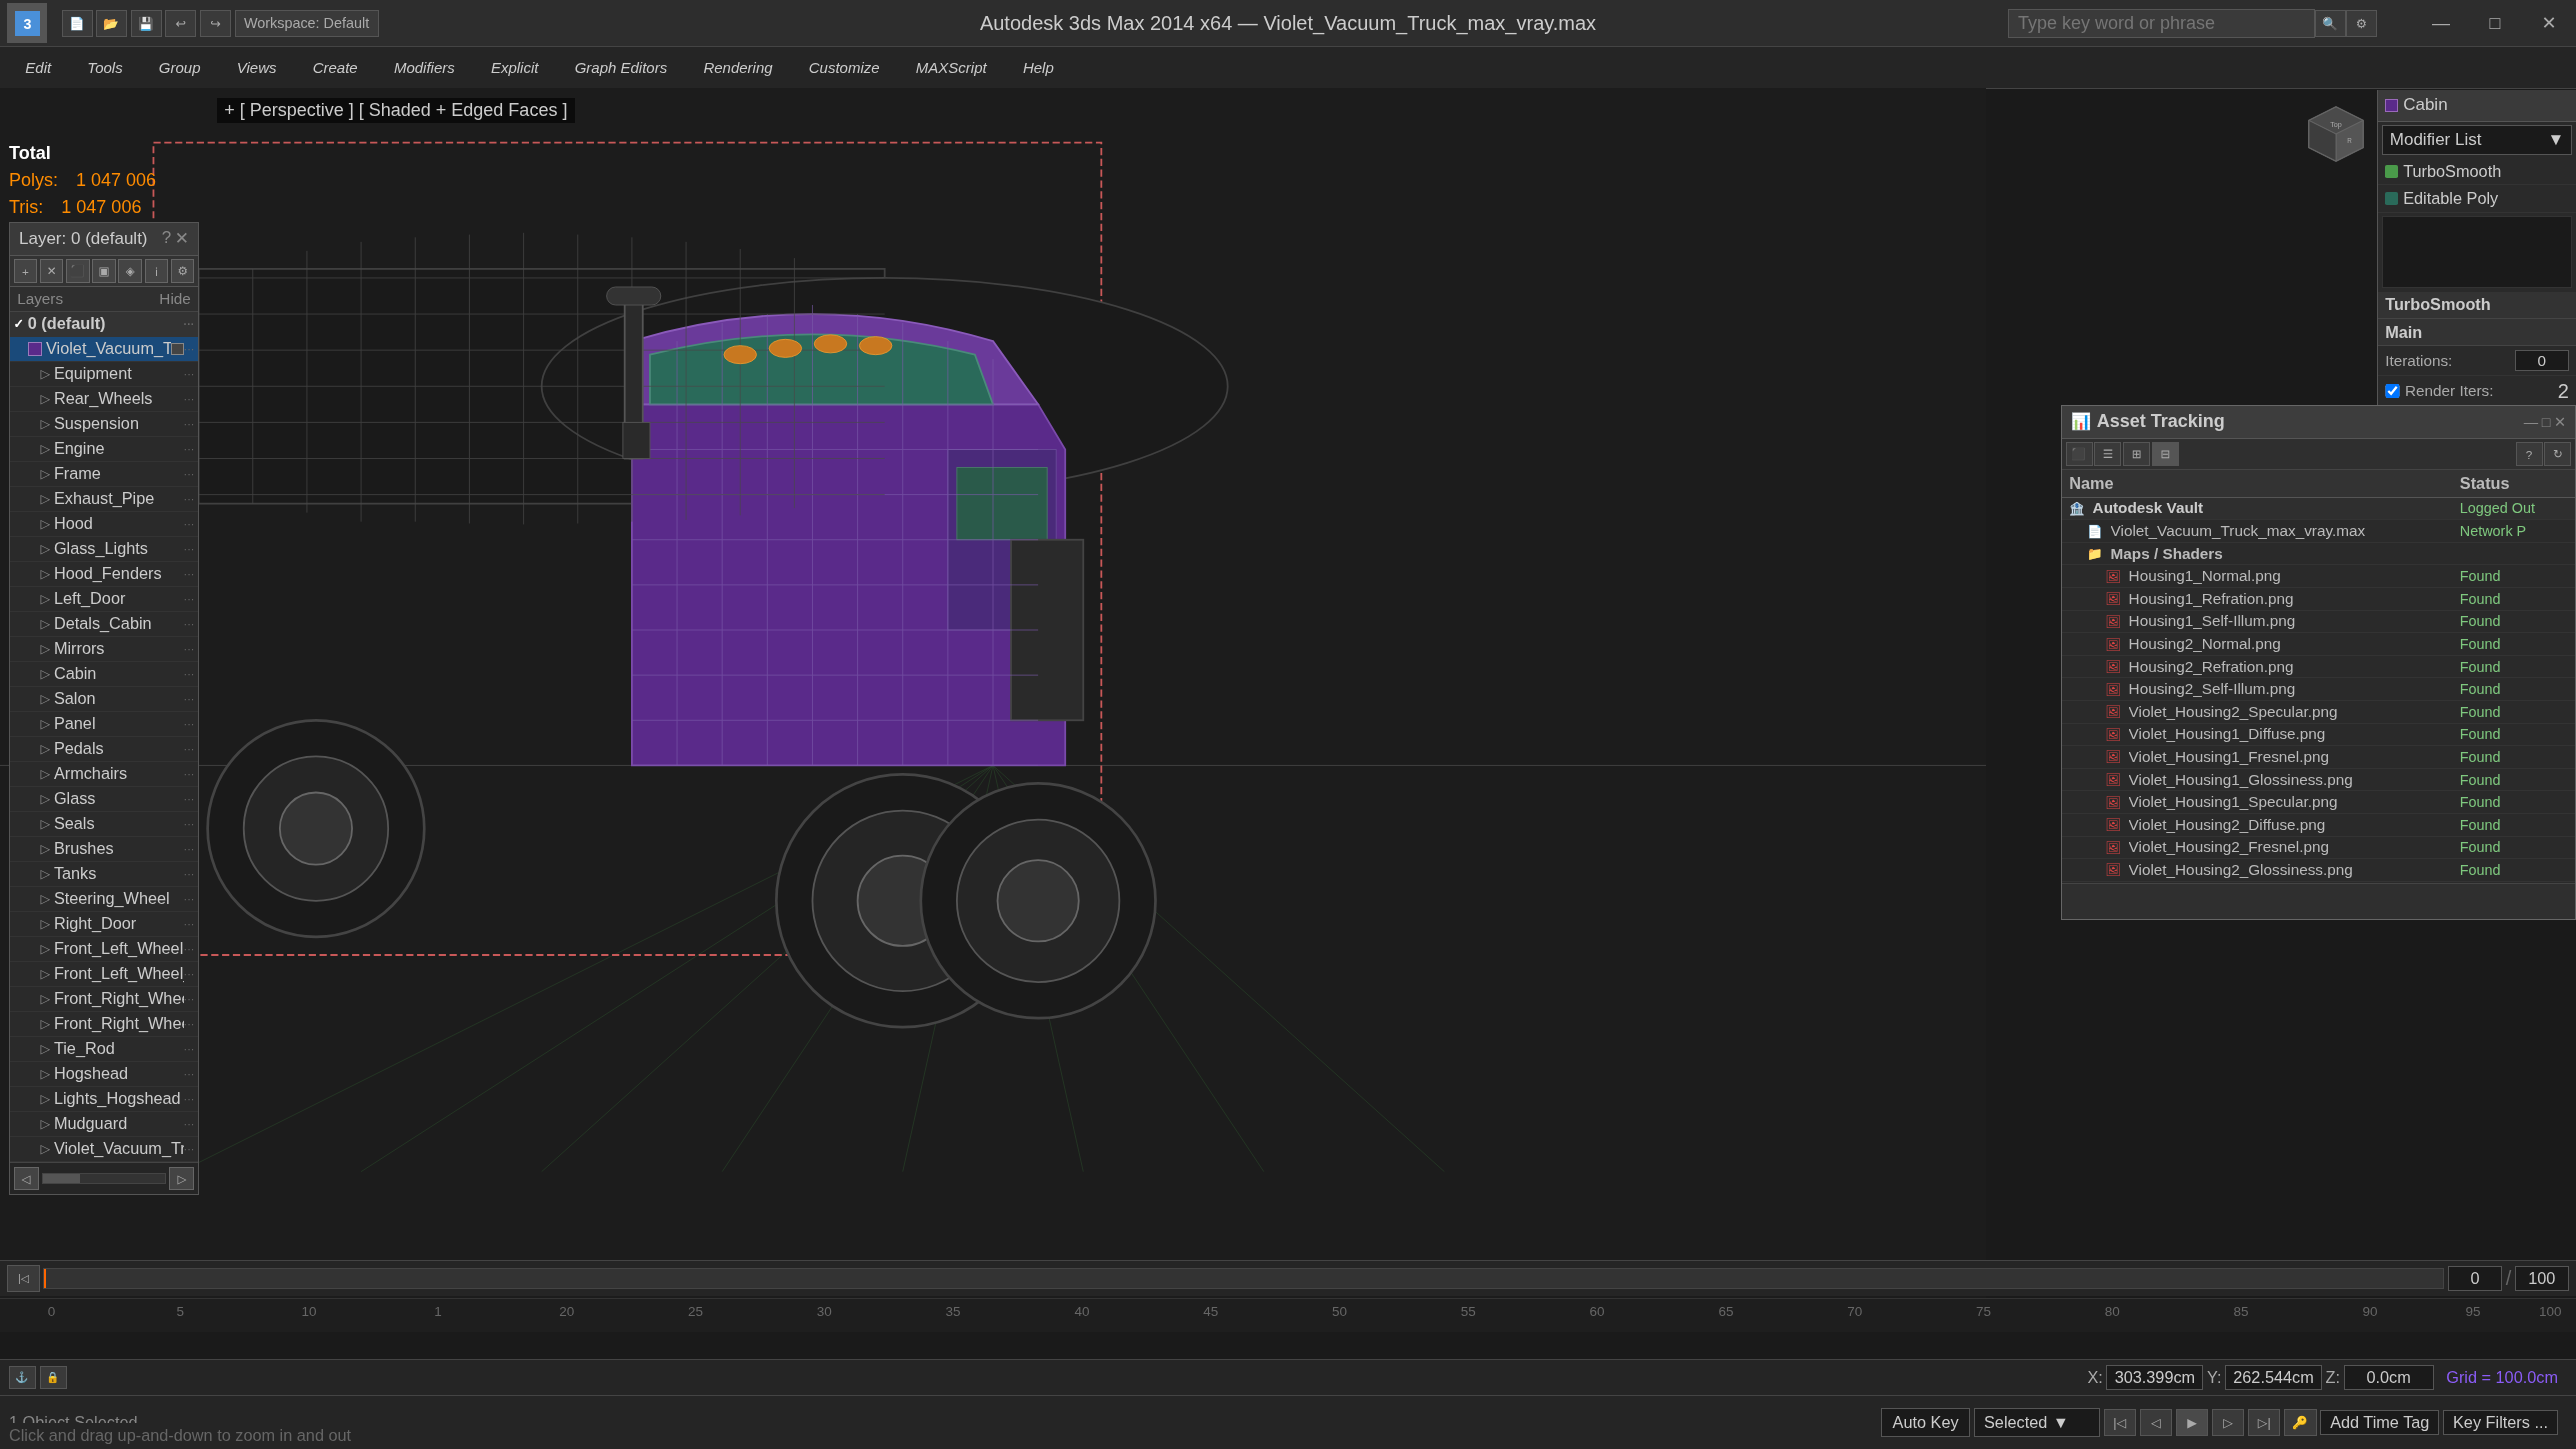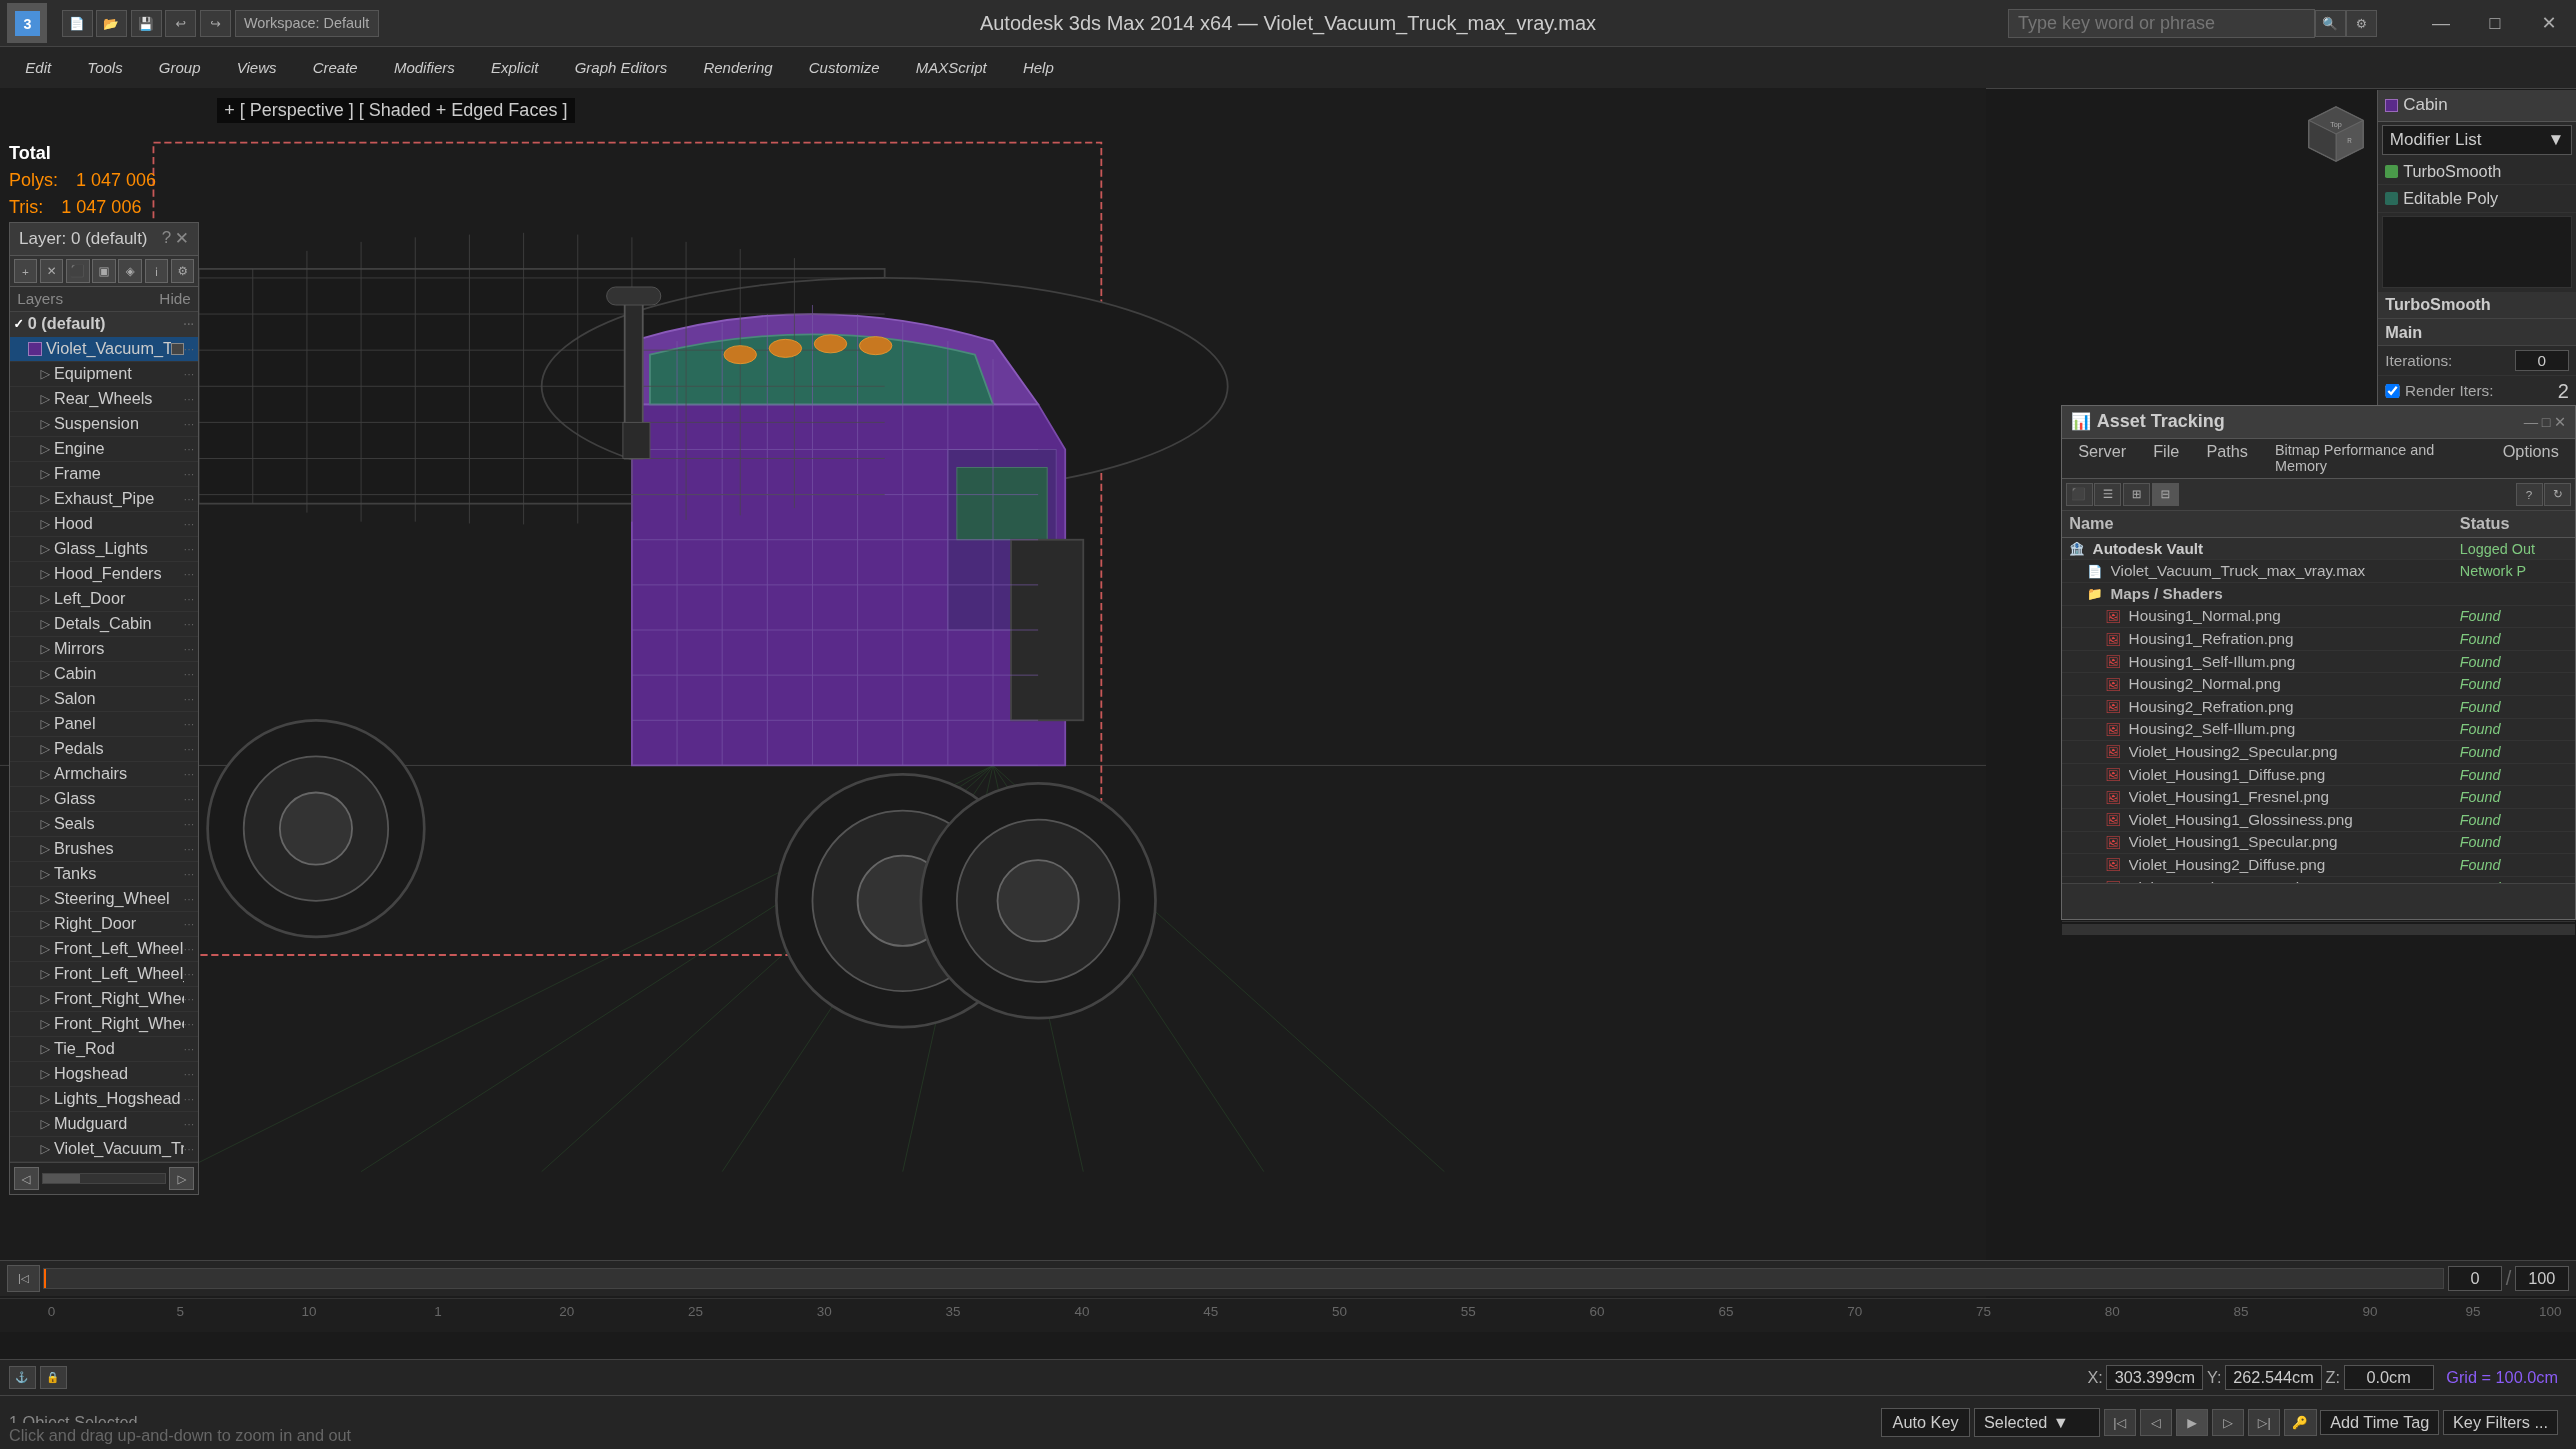--- a/index.html
+++ b/index.html
@@ -359,21 +359,21 @@
       border-bottom: 0.9px solid #333;
       cursor: pointer;
     }
     .asset-row .ar-icon { width: 18px; margin-right: 5.4px; color: #aaa; font-size: 12.6px; }
     .asset-row .ar-indent { display: inline-block; }
     .asset-row .ar-name { flex: 1; color: #bbb; font-size: 15.3px; white-space: nowrap; overflow: hidden; text-overflow: ellipsis; }
     .asset-row .ar-status {
       width: 108px;
       font-size: 14.4px;
     }
-    .ar-status.found { color: #7fc97f; font-style: italic; }
+    .ar-status.found { color: #7fc97f; }
     .ar-status.network { color: #7fc97f; }
     .ar-status.logged { color: #7fc97f; }
     .asset-row.folder { background: #2f2f2f; }
     .asset-row.folder .ar-name { color: #ccc; font-weight: bold; }
     .asset-row.sub-folder .ar-name { color: #bbb; font-weight: bold; }
     .ap-scrollbar {
       width: 100%;
       height: 10.8px;
       background: #333;
       margin-top: 1.8px;
@@ -1015,27 +1015,20 @@
   <div class="ap-titlebar">
     <span style="display:flex;align-items:center;gap:5.4px;">
       <span style="color:#4a90d9;font-size:16.3px;">📊</span>
       <span class="ap-title">Asset Tracking</span>
     </span>
     <span style="display:flex;gap:3.6px;">
       <span style="cursor:pointer;color:#888;font-size:14.4px;">—</span>
       <span style="cursor:pointer;color:#888;font-size:14.4px;">□</span>
       <span style="cursor:pointer;color:#888;font-size:14.4px;">✕</span>
     </span>
-  </div>
-  <div class="ap-menu">
-    <div class="ap-menu-item">Server</div>
-    <div class="ap-menu-item">File</div>
-    <div class="ap-menu-item">Paths</div>
-    <div class="ap-menu-item" style="font-size:14.4px;">Bitmap Performance and Memory</div>
-    <div class="ap-menu-item">Options</div>
   </div>
   <div class="ap-toolbar">
     <div style="display:flex;gap:1.8px;">
       <div class="ap-tool-btn">⬛</div>
       <div class="ap-tool-btn">☰</div>
       <div class="ap-tool-btn">⊞</div>
       <div class="ap-tool-btn" style="background:#555;">⊟</div>
     </div>
     <div style="display:flex;gap:1.8px;">
       <div class="ap-tool-btn">?</div>

